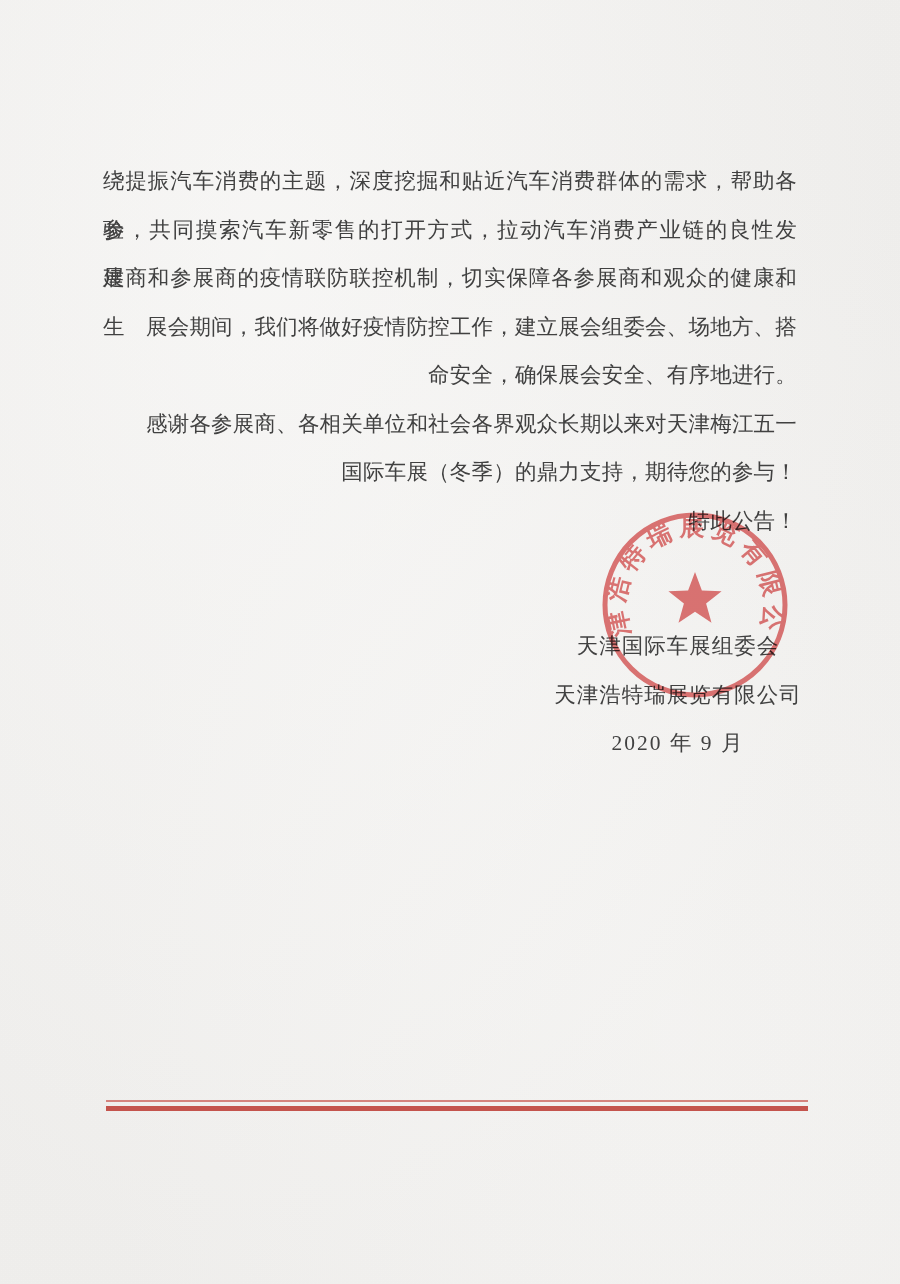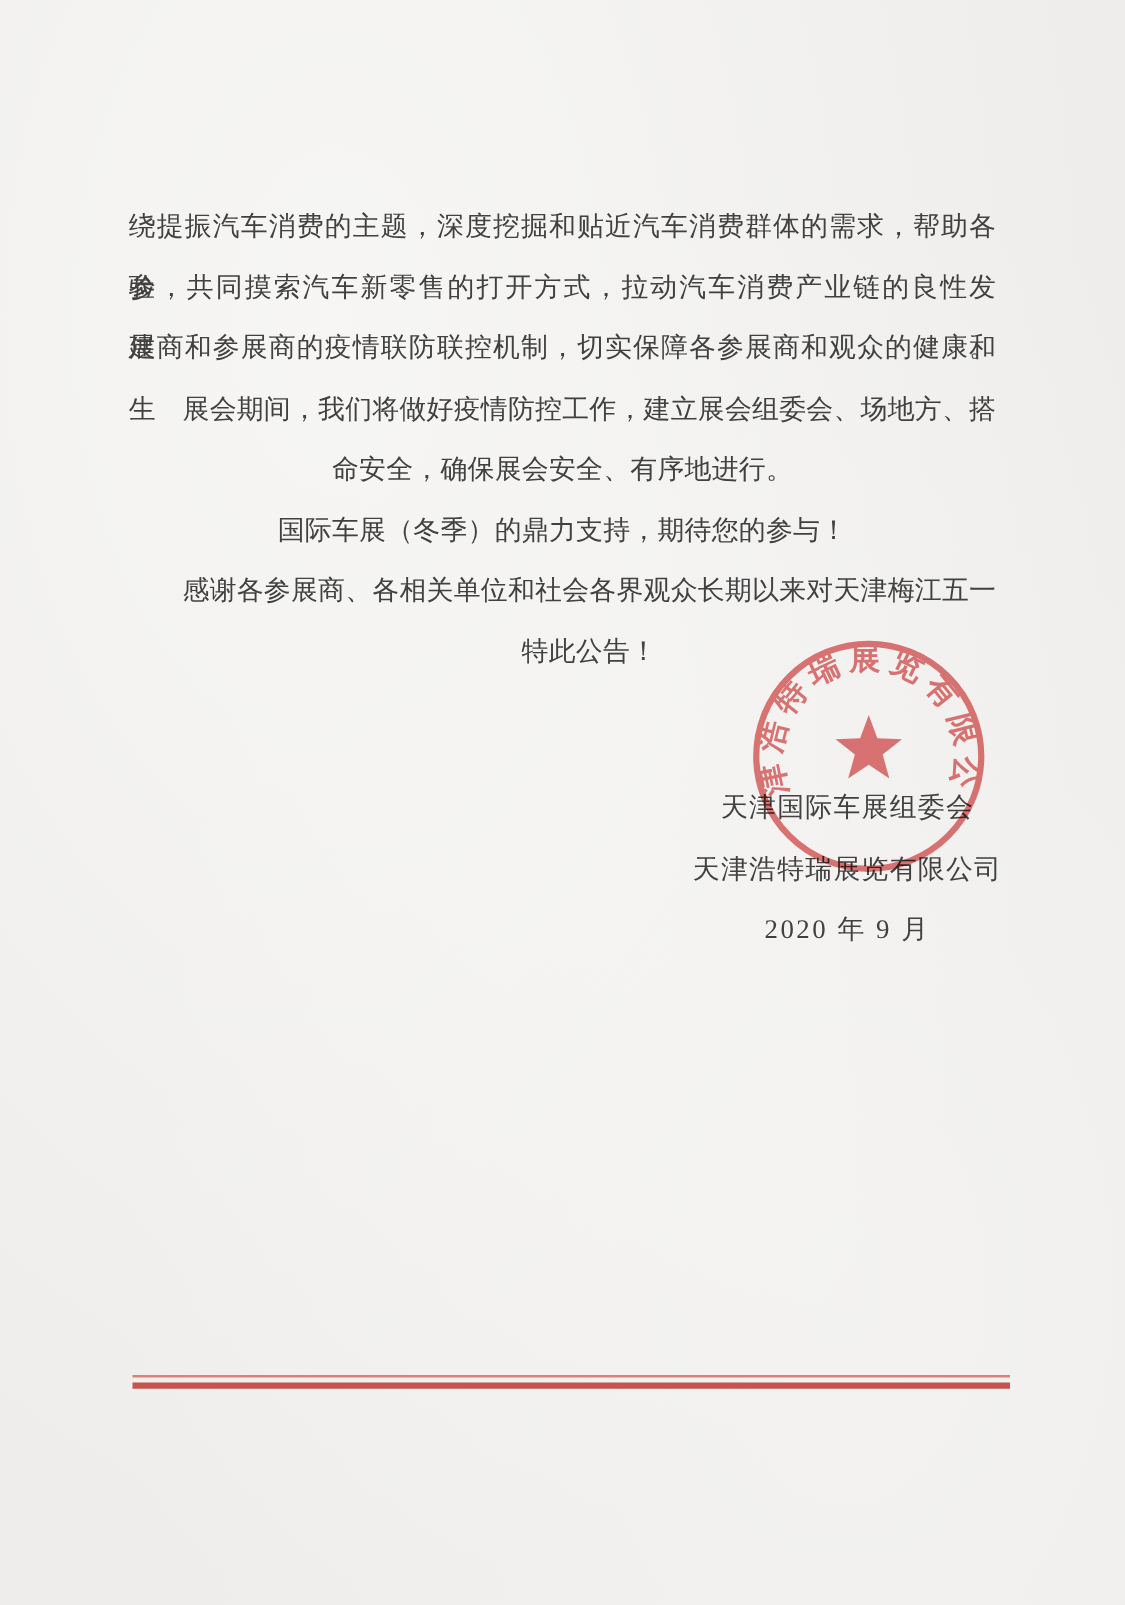--- a/index.html
+++ b/index.html
@@ -28,21 +28,21 @@
     position: absolute;
     left: 103px; top: 157px; width: 694px;
     font-size: 21.5px;
     color: var(--ink, #414141);
     letter-spacing: 0.2px;
   }
   .line {
     height: 48.5px;
     line-height: 48.5px;
     white-space: normal;
-    text-align: center;
+    text-align: right;
   }
   .line.fill {
     text-align: justify;
     text-align-last: justify;
     text-justify: inter-character;
   }
   .line.indent { text-indent: 43px; }
 
   .signature {
     position: absolute;
@@ -83,22 +83,22 @@
 <body>
 
 <div class="page">
 
   <div class="doc-body">
       <div class="line fill">绕提振汽车消费的主题，深度挖掘和贴近汽车消费群体的需求，帮助各参</div>
       <div class="line fill">验，共同摸索汽车新零售的打开方式，拉动汽车消费产业链的良性发展。</div>
       <div class="line fill">建商和参展商的疫情联防联控机制，切实保障各参展商和观众的健康和生</div>
       <div class="line indent fill">展会期间，我们将做好疫情防控工作，建立展会组委会、场地方、搭</div>
       <div class="line">命安全，确保展会安全、有序地进行。</div>
+      <div class="line indent fill">感谢各参展商、各相关单位和社会各界观众长期以来对天津梅江五一</div>
       <div class="line">国际车展（冬季）的鼎力支持，期待您的参与！</div>
-      <div class="line indent fill">感谢各参展商、各相关单位和社会各界观众长期以来对天津梅江五一</div>
       <div class="line indent">特此公告！</div>
     </div>
 
   <div class="signature">
     <div class="sig-line">天津国际车展组委会</div>
     <div class="sig-line">天津浩特瑞展览有限公司</div>
     <div class="sig-line sig-date">2020 年 9 月</div>
   </div>
 
   <svg class="stamp" viewBox="0 0 200 200" width="200" height="200" aria-hidden="true">

